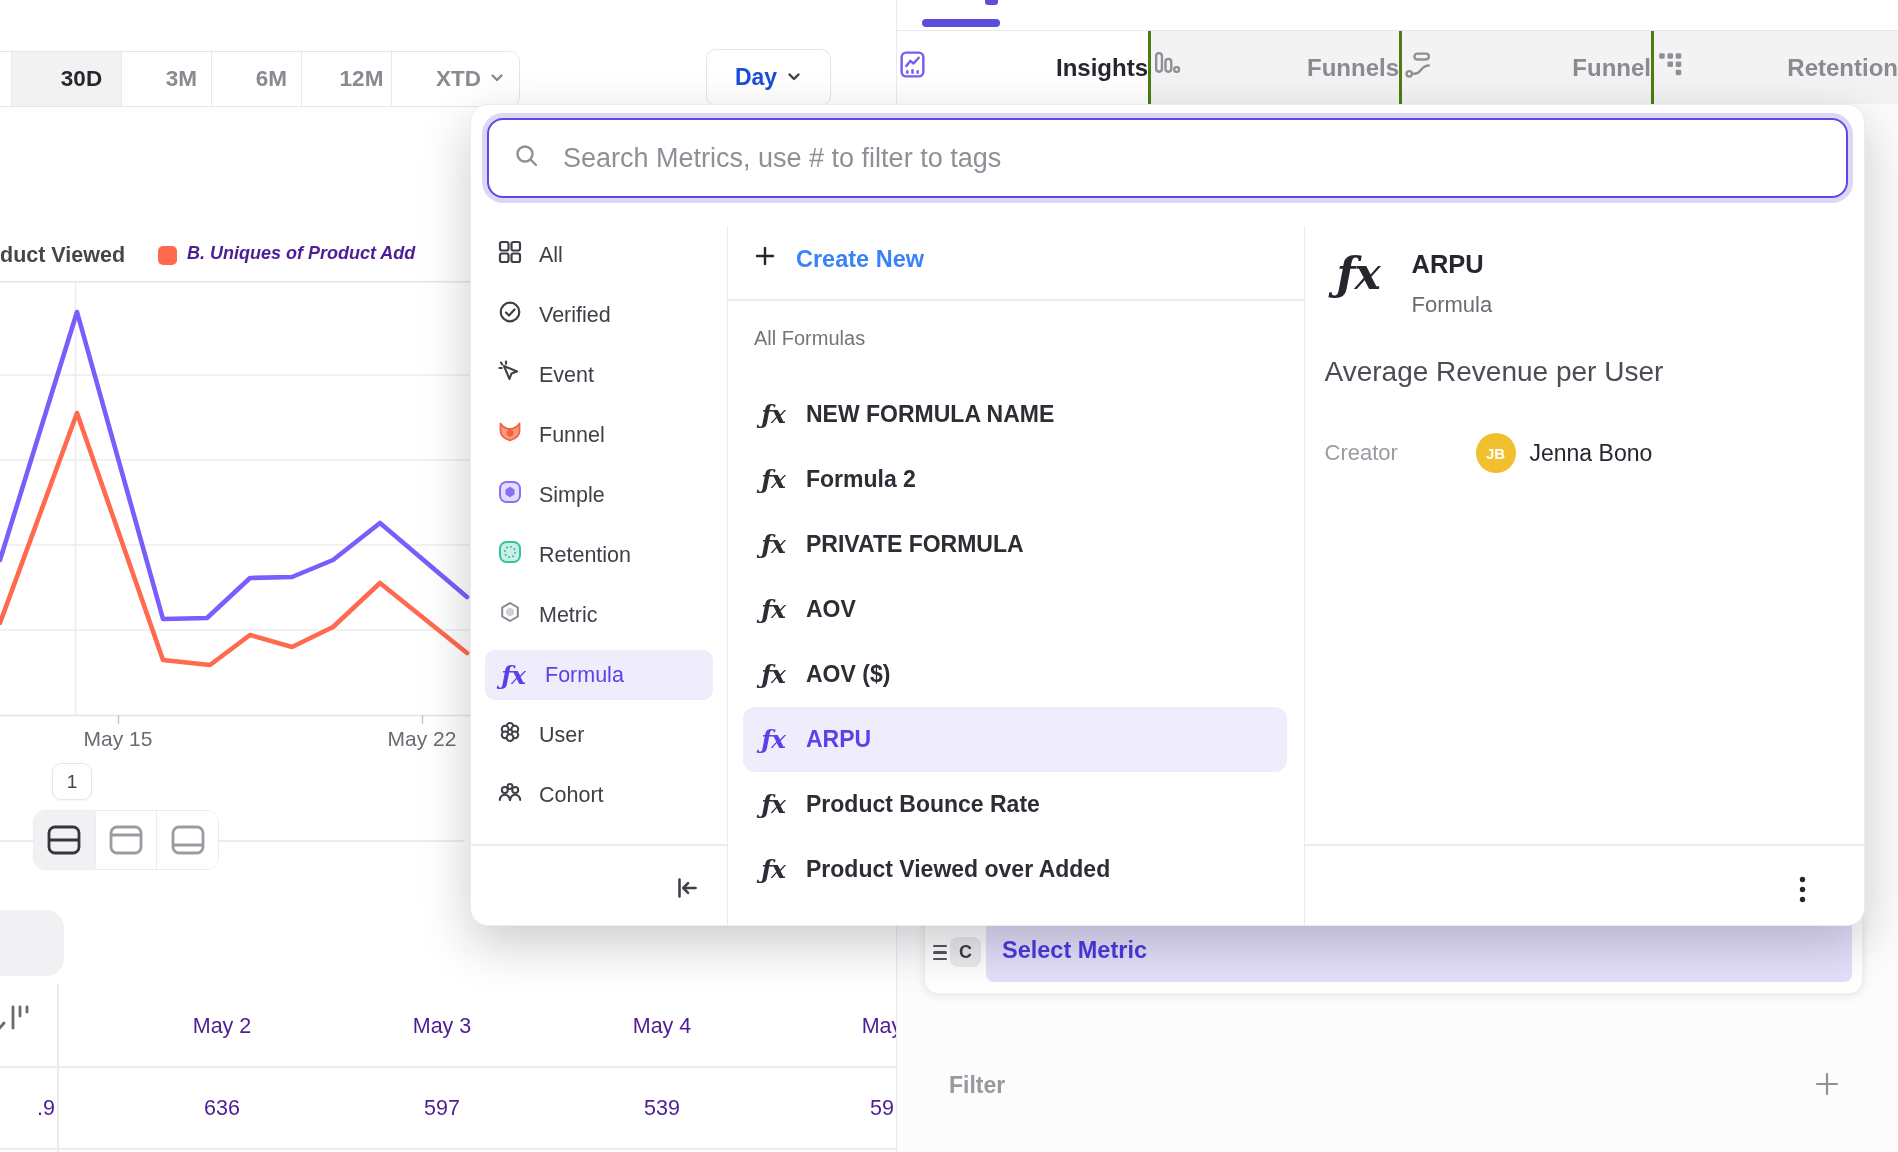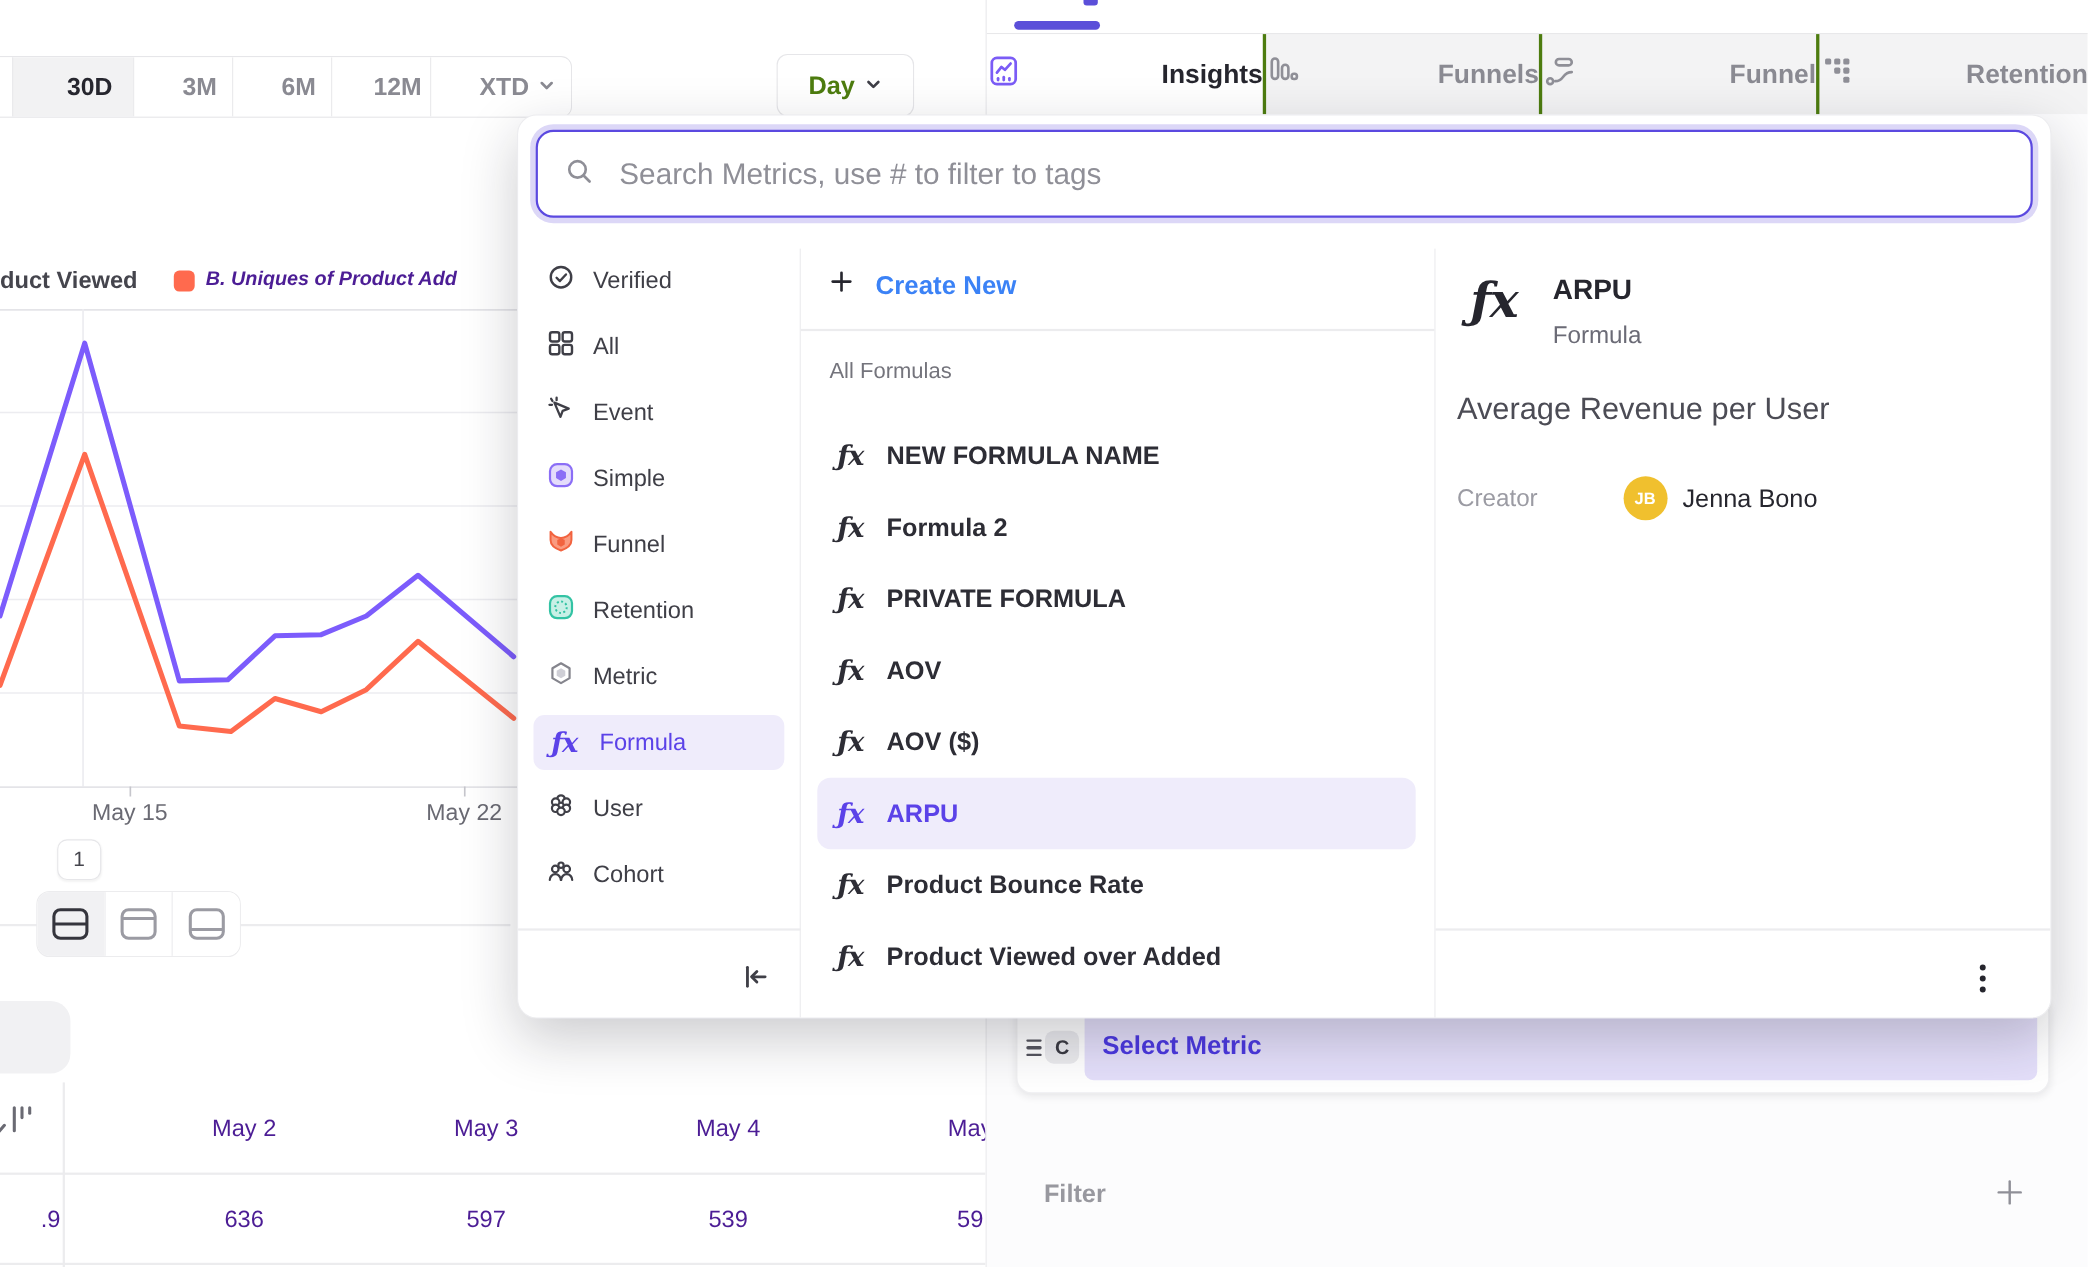--- a/index.html
+++ b/index.html
@@ -13,21 +13,21 @@
 
   .seg{position:absolute;left:-60px;top:51px;height:56px;display:flex;background:#fff;
        border:1.5px solid #e6e6e9;border-radius:10px;overflow:hidden;}
   .seg button{border:none;background:#fff;font-family:inherit;font-size:22.5px;font-weight:600;
        color:#8a8a92;display:flex;align-items:center;justify-content:center;gap:8px;cursor:pointer;}
   .seg button + button{border-left:1.5px solid #e9e9ec;padding-left:36px;}
   .seg button.sel{background:#f2f2f3;color:#26262e;font-weight:700;}
 
   .day-btn{position:absolute;left:706px;top:49px;width:125px;height:57px;background:#fff;
        border:1.5px solid #e6e6e9;border-radius:10px;display:flex;align-items:center;justify-content:center;
-       gap:9px;font-size:23px;font-weight:600;color:#4d7c0f;cursor:pointer;}
+       gap:9px;font-size:23px;font-weight:600;color:#1d4ed8;cursor:pointer;}
 
   .legend-a{position:absolute;left:0;top:243px;font-size:21.5px;font-weight:600;color:#45454d;white-space:nowrap;}
   .legend-swatch{position:absolute;left:158px;top:246px;width:19px;height:19px;border-radius:5px;}
   .legend-b{position:absolute;left:187px;top:243px;font-size:18px;font-weight:600;color:#4c1d95;white-space:nowrap;font-style:italic;}
 
   .xlab{position:absolute;top:727px;width:140px;text-align:center;font-size:21px;color:#6a6a73;}
   .page-badge{position:absolute;left:52px;top:763px;width:40px;height:37px;border:1.5px solid #e6e6e9;
        border-radius:9px;background:#fff;box-shadow:0 1px 2px rgba(0,0,0,.05);display:flex;align-items:center;
        justify-content:center;font-size:19px;color:#45454d;}
   .chart-div{position:absolute;left:0;top:840px;width:464px;height:1.5px;background:#ececee;}
@@ -299,66 +299,66 @@
           </svg>
       </span>
       <span class="ph">Search Metrics, use # to filter to tags</span>
     </div>
 
     <div class="cols">
 
       <div class="p-side">
         <div class="cat">
           <span>
-            <svg width="26" height="26" viewBox="0 0 26 26" fill="none" stroke="#3f3f47" stroke-width="2.2" stroke-linecap="round" stroke-linejoin="round">
-              <circle cx="13" cy="13" r="9.3"></circle>
-                <polyline points="9,13.5 12,16.5 17.5,10.5"></polyline>
-            </svg>
-          </span>
-          <span>Verified</span>
-        </div>
-        <div class="cat">
-          <span>
             <svg width="26" height="26" viewBox="0 0 26 26" fill="none" stroke="#3f3f47" stroke-width="2.2" stroke-linejoin="round">
               <rect x="3" y="3" width="8.5" height="8.5" rx="2"></rect>
                 <rect x="14.5" y="3" width="8.5" height="8.5" rx="2"></rect>
               <rect x="3" y="14.5" width="8.5" height="8.5" rx="2"></rect>
                 <rect x="14.5" y="14.5" width="8.5" height="8.5" rx="2"></rect>
             </svg>
           </span>
           <span>All</span>
         </div>
         <div class="cat">
           <span>
+            <svg width="26" height="26" viewBox="0 0 26 26" fill="none" stroke="#3f3f47" stroke-width="2.2" stroke-linecap="round" stroke-linejoin="round">
+              <circle cx="13" cy="13" r="9.3"></circle>
+                <polyline points="9,13.5 12,16.5 17.5,10.5"></polyline>
+            </svg>
+          </span>
+          <span>Verified</span>
+        </div>
+        <div class="cat">
+          <span>
             <svg width="26" height="26" viewBox="0 0 26 26" fill="none" stroke="#3f3f47" stroke-width="2.1" stroke-linecap="round" stroke-linejoin="round">
               <path d="M7,7 L20,12.5 L14.5,14.5 L12.5,20 Z"></path>
               <line x1="4" y1="3.5" x2="5.2" y2="5.5"></line>
                 <line x1="2.5" y1="9" x2="4.8" y2="9"></line>
                 <line x1="9" y1="2.5" x2="9" y2="4.8"></line>
             </svg>
           </span>
           <span>Event</span>
         </div>
         <div class="cat">
           <span>
             <svg width="26" height="26" viewBox="0 0 26 26">
+              <path d="M3.5,4.5 C6,8 9.5,10 13,10 C16.5,10 20,8 22.5,4.5 L22.5,12 C22.5,16.5 19,19.5 13,21.5 C7,19.5 3.5,16.5 3.5,12 Z" fill="#fa9a7f" stroke="#f2633f" stroke-width="1.8" stroke-linejoin="round"></path>
+              <polygon points="13,10 16.4,12 16.4,16 13,18 9.6,16 9.6,12" fill="#f2633f"></polygon>
+            </svg>
+          </span>
+          <span>Funnel</span>
+        </div>
+        <div class="cat">
+          <span>
+            <svg width="26" height="26" viewBox="0 0 26 26">
               <rect x="3" y="3" width="20" height="20" rx="6.5" fill="#e4dcfb" stroke="#8b6ef6" stroke-width="2"></rect>
               <polygon points="13,7.8 17.5,10.4 17.5,15.6 13,18.2 8.5,15.6 8.5,10.4" fill="#8b6ef6"></polygon>
             </svg>
           </span>
           <span>Simple</span>
-        </div>
-        <div class="cat">
-          <span>
-            <svg width="26" height="26" viewBox="0 0 26 26">
-              <path d="M3.5,4.5 C6,8 9.5,10 13,10 C16.5,10 20,8 22.5,4.5 L22.5,12 C22.5,16.5 19,19.5 13,21.5 C7,19.5 3.5,16.5 3.5,12 Z" fill="#fa9a7f" stroke="#f2633f" stroke-width="1.8" stroke-linejoin="round"></path>
-              <polygon points="13,10 16.4,12 16.4,16 13,18 9.6,16 9.6,12" fill="#f2633f"></polygon>
-            </svg>
-          </span>
-          <span>Funnel</span>
         </div>
         <div class="cat">
           <span>
             <svg width="26" height="26" viewBox="0 0 26 26">
               <rect x="3" y="3" width="20" height="20" rx="6.5" fill="#c8f0e6" stroke="#33c3a4" stroke-width="2"></rect>
               <circle cx="13" cy="13" r="5.2" fill="none" stroke="#33c3a4" stroke-width="1.8" stroke-dasharray="1.8 2.2"></circle>
             </svg>
           </span>
           <span>Retention</span>
         </div>

